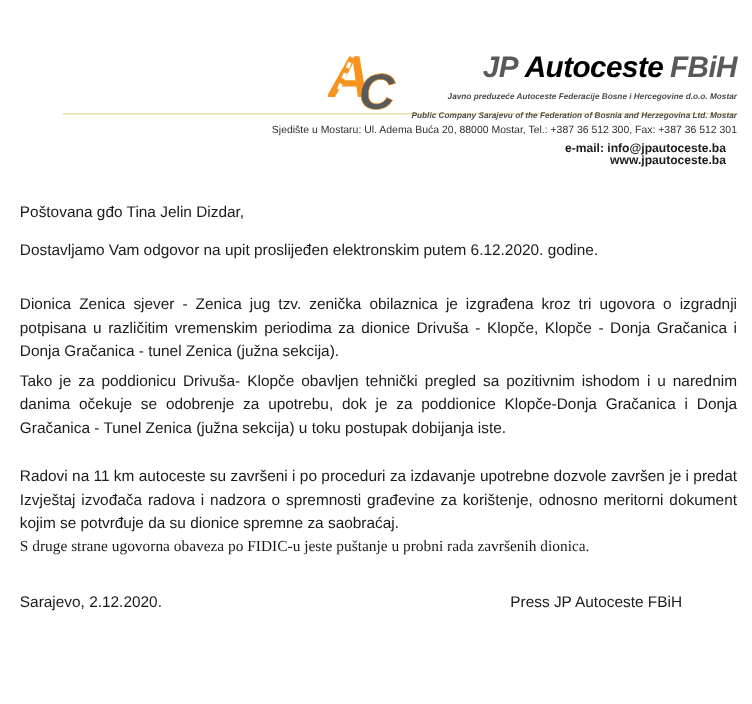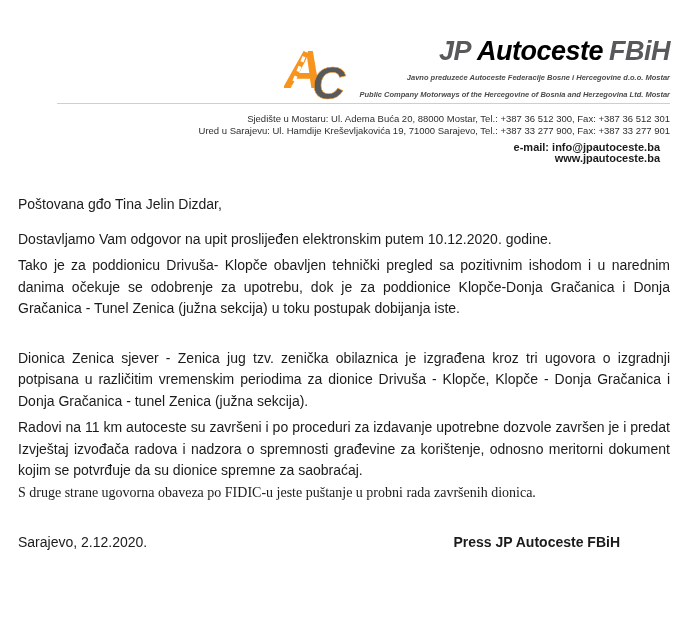--- a/index.html
+++ b/index.html
@@ -27,21 +27,21 @@
     height: 62px;
   }
 
   .emblem { width: 68px; height: 62px; flex: 0 0 auto; }
 
   .logo-text { display: flex; flex-direction: column; align-items: flex-end; }
 
   .logo-title {
     display: flex;
     gap: 6px;
-    margin-top: 0;
+    margin-top: 10px;
     font-size: 27px;
     font-weight: bold;
     font-style: italic;
     letter-spacing: -0.5px;
     line-height: 27px;
     color: #58595B;
     white-space: nowrap;
     align-items: center;
   }
   .logo-title .orange { color: #000000; }
@@ -86,30 +86,30 @@
 
   
   .letter { font-size: 14px; line-height: 21.5px; }
 
   .salutation { margin-top: 30px; }
   .intro      { margin-top: 13px; }
 
   .para       { text-align: justify; }
   .para.p1    { margin-top: 28px; }
   .para.p2    { margin-top: 5px; }
-  .para.p3    { margin-top: 5px; }
+  .para.p3    { margin-top: 22px; }
   .para.p4    { margin-top: 0; text-align: left; font-family: Liberation Serif, serif; }
 
   .footer-row {
     margin-top: 29px;
     display: flex;
     justify-content: space-between;
     align-items: baseline;
   }
-  .signature { font-weight: bold; margin-right: 50px; }
+  .signature { font-weight: normal; margin-right: 50px; }
 </style>
 </head>
 <body>
 
 <div class="page">
 
   <div class="letterhead">
 
     <div class="logo-row">
 
@@ -121,46 +121,45 @@
         </g>
       </svg>
 
       <div class="logo-text">
         <div class="logo-title">
           <span>JP</span>
           <span class="orange">Autoceste</span>
           <span>FBiH</span>
         </div>
         <div class="logo-subtitle">Javno preduzeće Autoceste Federacije Bosne i Hercegovine d.o.o. Mostar</div>
-        <div class="logo-subtitle">Public Company Motorways of the Hercegovine of Bosnia and Herzegovina Ltd. Mostar</div>
+        <div class="logo-subtitle">Public Company Sarajevu of the Federation of Bosnia and Herzegovina Ltd. Mostar</div>
       </div>
     </div>
 
     <div class="gold-rule"></div>
 
     <div class="contact-block">
       <div>Sjedište u Mostaru: Ul. Adema Buća 20, 88000 Mostar, Tel.: +387 36 512 300, Fax: +387 36 512 301</div>
-      <div>Ured u Sarajevu: Ul. Hamdije Kreševljakovića 19, 71000 Sarajevo, Tel.: +387 33 277 900, Fax: +387 33 277 901</div>
     </div>
 
     <div class="email-block">
       <div>e-mail: info@jpautoceste.ba</div>
       <div>www.jpautoceste.ba</div>
     </div>
   </div>
 
   <div class="letter">
 
     <p class="salutation">Poštovana gđo Tina Jelin Dizdar,</p>
 
-    <p class="intro">Dostavljamo Vam odgovor na upit proslijeđen elektronskim putem 10.12.2020. godine.</p>
+    <p class="intro">Dostavljamo Vam odgovor na upit proslijeđen elektronskim putem 6.12.2020. godine.</p>
+
+    <p class="para p1">Dionica Zenica sjever - Zenica jug tzv. zenička obilaznica je izgrađena kroz tri ugovora o izgradnji potpisana u različitim vremenskim periodima za dionice Drivuša - Klopče, Klopče - Donja Gračanica i Donja Gračanica - tunel Zenica (južna sekcija).</p>
 
     <p class="para p2">Tako je za poddionicu Drivuša- Klopče obavljen tehnički pregled sa pozitivnim ishodom i u narednim danima očekuje se odobrenje za upotrebu, dok je za poddionice Klopče-Donja Gračanica i Donja Gračanica - Tunel Zenica (južna sekcija) u toku postupak dobijanja iste.</p>
-
-    <p class="para p1">Dionica Zenica sjever - Zenica jug tzv. zenička obilaznica je izgrađena kroz tri ugovora o izgradnji potpisana u različitim vremenskim periodima za dionice Drivuša - Klopče, Klopče - Donja Gračanica i Donja Gračanica - tunel Zenica (južna sekcija).</p>
 
     <p class="para p3">Radovi na 11 km autoceste su završeni i po proceduri za izdavanje upotrebne dozvole završen je i predat Izvještaj izvođača radova i nadzora o spremnosti građevine za korištenje, odnosno meritorni dokument kojim se potvrđuje da su dionice spremne za saobraćaj.</p>
 
     <p class="para p4">S druge strane ugovorna obaveza po FIDIC-u jeste puštanje u probni rada završenih dionica.</p>
 
     <div class="footer-row">
       <span class="place-date">Sarajevo, 2.12.2020.</span>
       <span class="signature">Press JP Autoceste FBiH</span>
     </div>
   </div>

